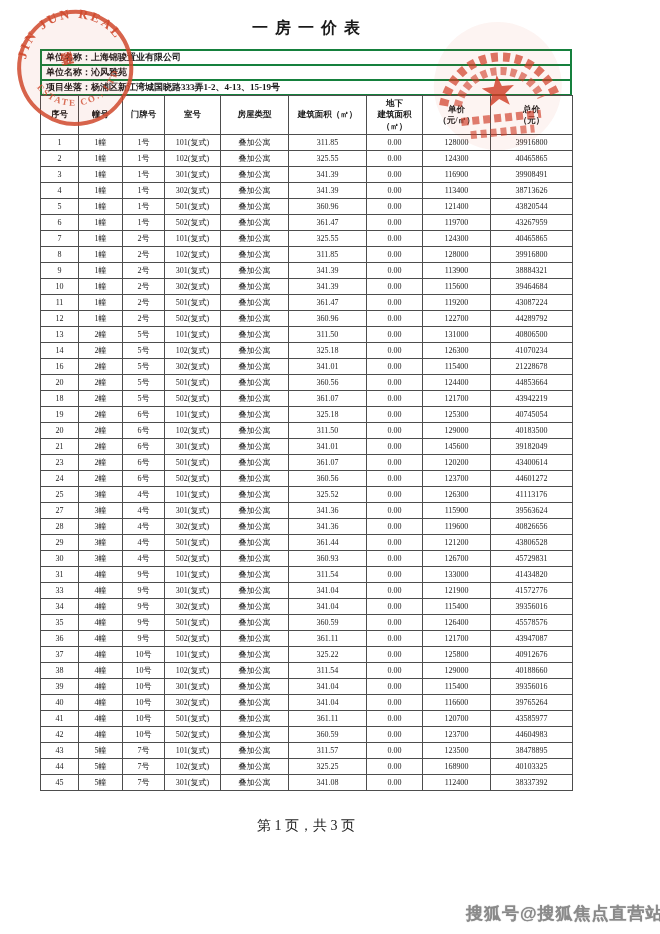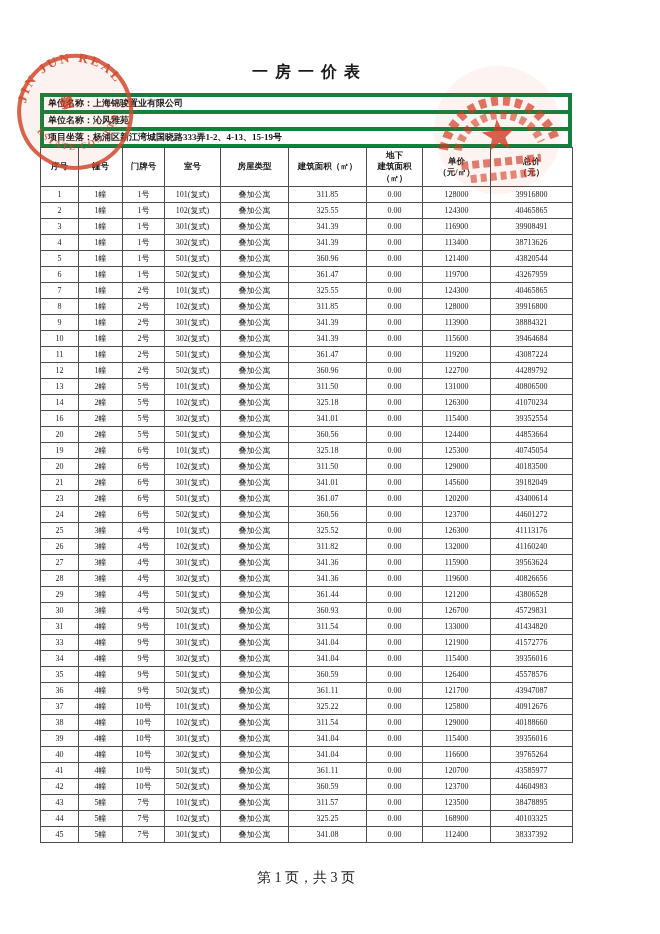--- a/index.html
+++ b/index.html
@@ -5,32 +5,32 @@
   * { box-sizing: border-box; }
   html, body { margin: 0; padding: 0; }
   body {
     width: 660px; height: 934px;
     background: #ffffff;
     font-family: "Liberation Serif", "DejaVu Serif", serif;
     position: relative;
     overflow: hidden;
     color: #1a1a1a;
   }
-  .page { position: absolute; inset: 0; background: #ffffff; margin-top: 44px; }
+  .page { position: absolute; inset: 0; background: #ffffff; }
   .doc { position: absolute; left: 40px; top: 10px; width: 532px; }
   .title {
     text-align: center;
     font-size: 16px;
     font-weight: bold;
     letter-spacing: 7px;
     padding: 8px 0 10px 7px;
   }
   table { border-collapse: collapse; width: 100%; table-layout: fixed; }
   .info-table td {
-    border: 4px solid #15803d;
+    border: 2px solid #15803d;
     font-size: 9px;
     font-weight: bold;
     padding: 1px 4px;
     height: 13px;
     line-height: 11px;
     white-space: nowrap;
     overflow: hidden;
   }
   .price-table { margin-top: -1px; }
   .price-table th {
@@ -276,32 +276,43 @@
           </tr>
           <tr>
             <td>16</td>
             <td>2幢</td>
             <td>5号</td>
             <td>302(复式)</td>
             <td>叠加公寓</td>
             <td>341.01</td>
             <td>0.00</td>
             <td>115400</td>
-            <td>39352554</td>
+            <td>21228678</td>
           </tr>
           <tr>
             <td>20</td>
             <td>2幢</td>
             <td>5号</td>
             <td>501(复式)</td>
             <td>叠加公寓</td>
             <td>360.56</td>
             <td>0.00</td>
             <td>124400</td>
             <td>44853664</td>
+          </tr>
+          <tr>
+            <td>18</td>
+            <td>2幢</td>
+            <td>5号</td>
+            <td>502(复式)</td>
+            <td>叠加公寓</td>
+            <td>361.07</td>
+            <td>0.00</td>
+            <td>121700</td>
+            <td>43942219</td>
           </tr>
           <tr>
             <td>19</td>
             <td>2幢</td>
             <td>6号</td>
             <td>101(复式)</td>
             <td>叠加公寓</td>
             <td>325.18</td>
             <td>0.00</td>
             <td>125300</td>
@@ -354,31 +365,20 @@
           <tr>
             <td>25</td>
             <td>3幢</td>
             <td>4号</td>
             <td>101(复式)</td>
             <td>叠加公寓</td>
             <td>325.52</td>
             <td>0.00</td>
             <td>126300</td>
             <td>41113176</td>
-          </tr>
-          <tr>
-            <td>26</td>
-            <td>3幢</td>
-            <td>4号</td>
-            <td>102(复式)</td>
-            <td>叠加公寓</td>
-            <td>311.82</td>
-            <td>0.00</td>
-            <td>132000</td>
-            <td>41160240</td>
           </tr>
           <tr>
             <td>27</td>
             <td>3幢</td>
             <td>4号</td>
             <td>301(复式)</td>
             <td>叠加公寓</td>
             <td>341.36</td>
             <td>0.00</td>
             <td>115900</td>

